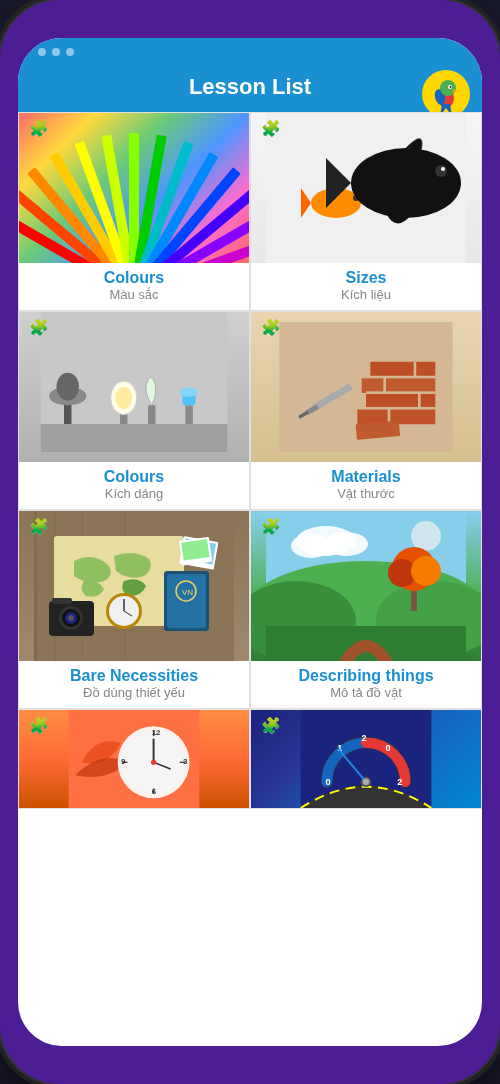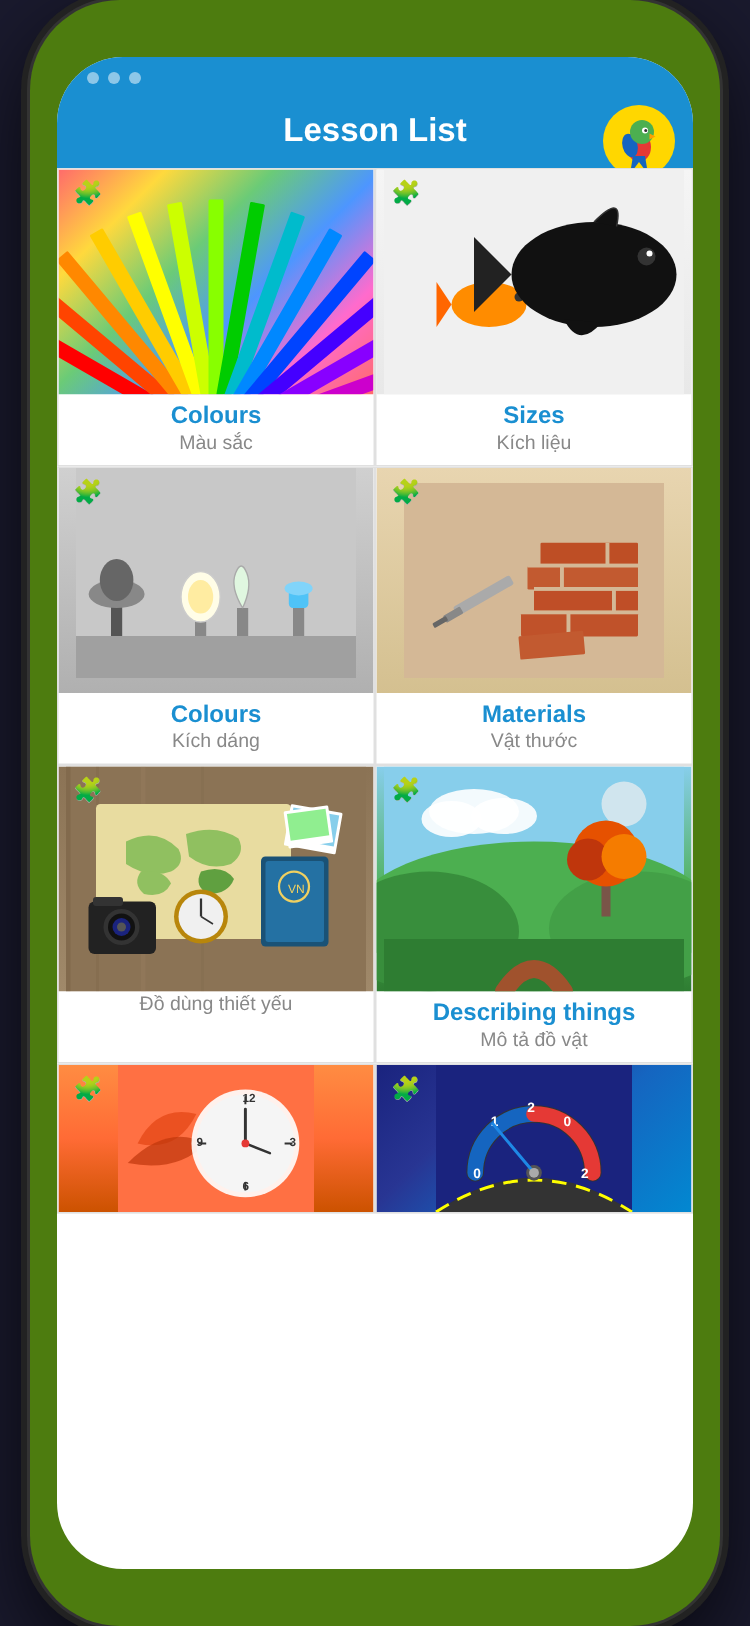--- a/index.html
+++ b/index.html
@@ -7,23 +7,23 @@
     body {
       background: #1a1a2e;
       display: flex;
       justify-content: center;
       align-items: center;
       min-height: 100vh;
       font-family: Arial, sans-serif;
     }
 
     .phone-frame {
-      width: 460px;
+      width: 500px;
       height: 1084px;
-      background: #4d7c0f;
+      background: #4c1d95;
       border-radius: 60px;
       position: relative;
       box-shadow: 0 0 0 2px #333, 0 0 0 6px #222, 0 20px 60px rgba(0,0,0,0.8);
       overflow: hidden;
     }
 
     .phone-screen {
       position: absolute;
       top: 38px;
       left: 18px;
@@ -413,20 +413,21 @@
               <line x1="90" y1="88" x2="90" y2="100" stroke="#333" stroke-width="1.5"></line>
               <line x1="90" y1="100" x2="98" y2="105" stroke="#333" stroke-width="1"></line>
 
               <rect x="150" y="25" width="35" height="28" fill="white" rx="1" transform="rotate(10 150 25)"></rect>
               <rect x="152" y="27" width="31" height="21" fill="#87CEEB" transform="rotate(10 150 25)"></rect>
               <rect x="145" y="30" width="30" height="25" fill="white" rx="1" transform="rotate(-8 145 30)"></rect>
               <rect x="147" y="32" width="26" height="18" fill="#90EE90" transform="rotate(-8 145 30)"></rect>
             </svg>
           </div>
         </div>
+        <span class="lesson-title">Bare Necessities</span>
         <span class="lesson-subtitle">Đồ dùng thiết yếu</span>
       </div>
 
       <div class="lesson-cell">
         <div class="lesson-image">
           <span class="puzzle-icon">🧩</span>
           <div class="img-describing">
             <svg width="100%" height="100%" viewBox="0 0 200 150">
 
               <rect width="200" height="100" fill="#87CEEB"></rect>

